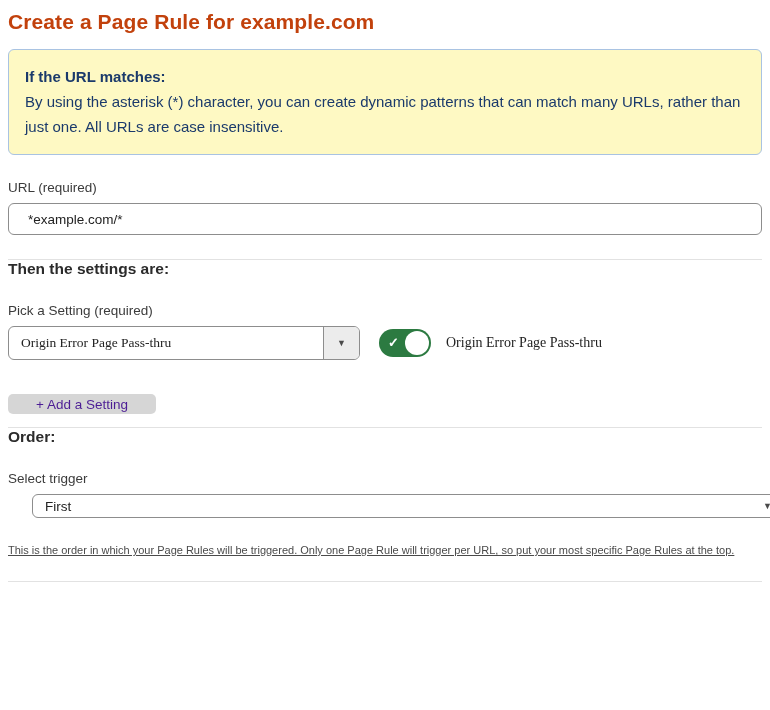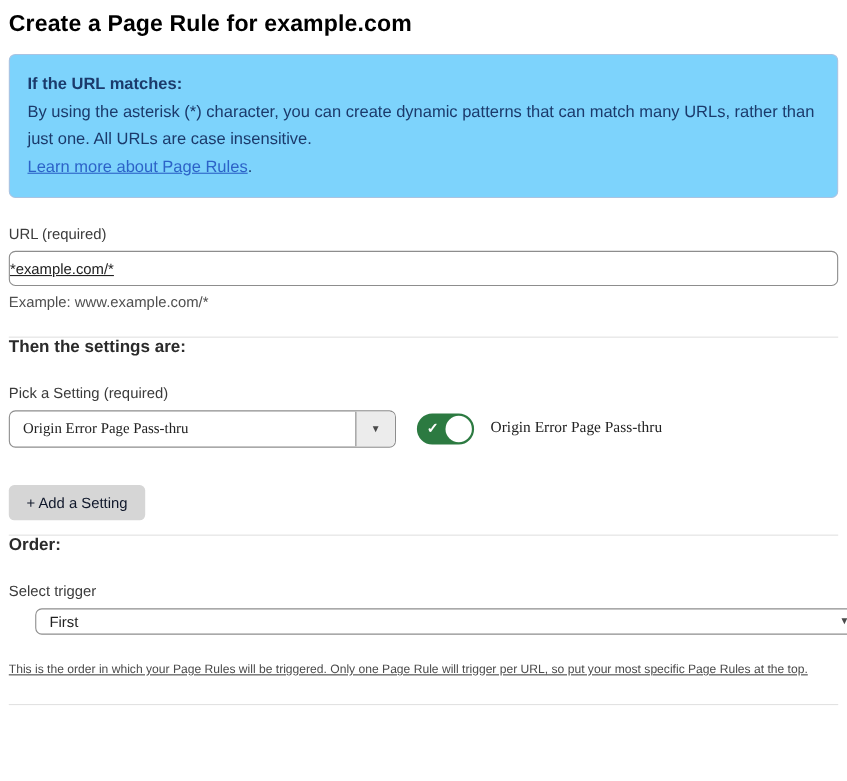--- a/index.html
+++ b/index.html
@@ -9,28 +9,28 @@
     height: 710px;
     font-family: "Liberation Sans", sans-serif;
     color: #2f2f2f;
     overflow: hidden;
   }
   .container { padding: 8px 8px 0 8px; }
 
   .page-title {
     font-size: 21px;
     font-weight: bold;
-    color: #000000;
+    color: #c2410c;
     margin-top: 2px;
     letter-spacing: 0.1px;
   }
 
   .info-box {
     margin-top: 15px;
-    background: #7dd3fc;
+    background: #fef9c3;
     border: 1px solid #a9c3e2;
     border-radius: 6px;
     padding: 14px 16px 15px 16px;
     color: #1b3a6b;
     font-size: 15px;
     line-height: 25px;
   }
   .info-box .info-heading { font-weight: bold; }
   .info-box a {
     color: #2c63c8;
@@ -43,28 +43,27 @@
     color: #3b3b3b;
     margin-top: 25px;
   }
 
   .text-input {
     margin-top: 8px;
     width: 100%;
     height: 32px;
     border: 1px solid #8d8d8d;
     border-radius: 6px;
-    padding: 0 0;
+    padding: 0 19px;
     font-size: 13.5px;
     font-family: "Liberation Sans", sans-serif;
     color: #222222;
     background: #ffffff;
     outline: none;
     display: block;
-    text-decoration: underline;
   }
 
   .helper-text {
     margin-top: 7px;
     font-size: 13.5px;
     color: #4f4f4f;
   }
 
   .divider {
     border: none;
@@ -147,28 +146,28 @@
     border-radius: 50%;
   }
 
   .toggle-text {
     margin-left: 15px;
     font-size: 14px;
     color: #222222;
   }
 
   .btn {
-    height: 32px;
+    height: 20px;
     border: none;
     border-radius: 5px;
     background: #d6d6d6;
-    color: #0f172a;
+    color: #4c1d95;
     font-size: 13.5px;
     font-family: "Liberation Sans", sans-serif;
-    padding: 0 16px;
+    padding: 0 28px;
     cursor: pointer;
   }
 
   .add-setting-btn { margin-top: 34px; }
 
   .order-select {
     position: relative;
     margin-top: 8px;
     width: 100%;
     height: 24px;
@@ -202,26 +201,24 @@
 </head>
 <body>
 
 <div class="container">
 
   <h1 class="page-title">Create a Page Rule for example.com</h1>
 
   <div class="info-box">
     <div class="info-heading">If the URL matches:</div>
     <div class="info-body"><span>By using the asterisk (*) character, you can create dynamic patterns that can match many URLs, rather than just one. All URLs are case insensitive.</span></div>
-    <div><a>Learn more about Page Rules</a><span>.</span></div>
   </div>
 
   <div class="field-label">URL (required)</div>
   <input class="text-input" type="text" value="*example.com/*" style="">
-  <div class="helper-text">Example: www.example.com/*</div>
 
   <hr class="divider">
 
   <div class="section-heading">Then the settings are:</div>
 
   <div class="field-label">Pick a Setting (required)</div>
   <div class="picker-row">
     <div class="setting-select">
       <span class="select-value">Origin Error Page Pass-thru</span>
       <span class="select-caret-box">

